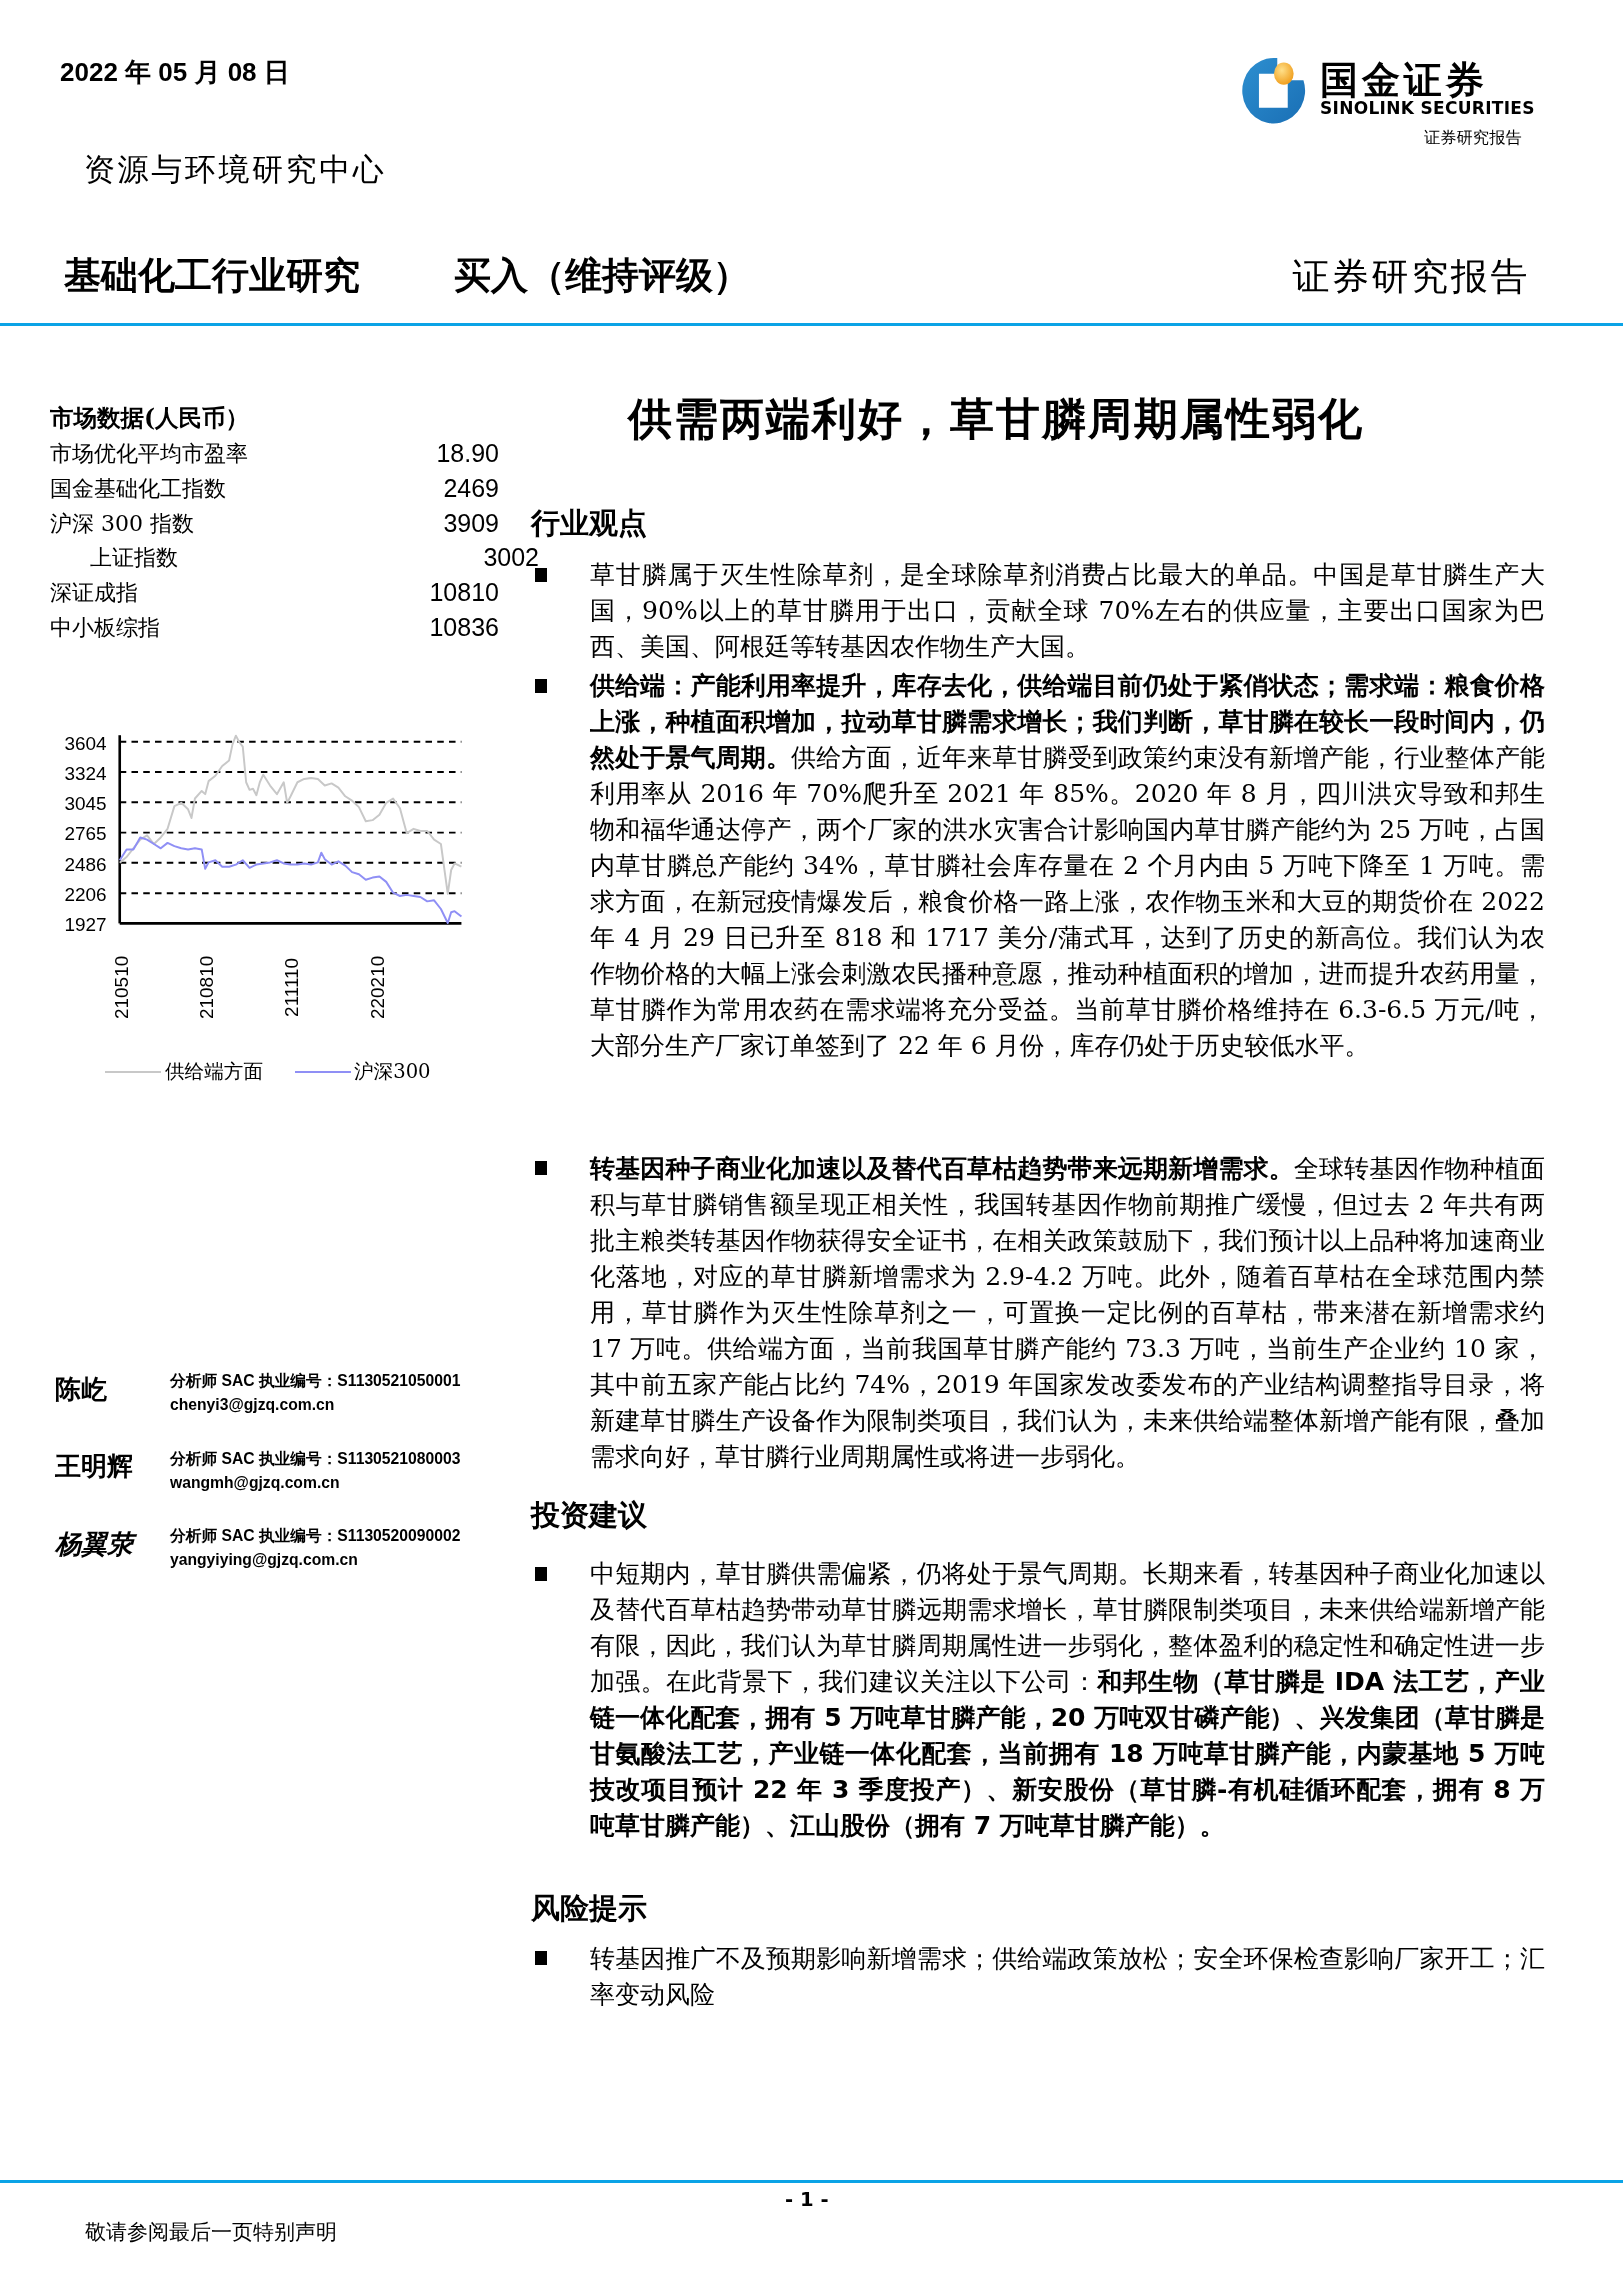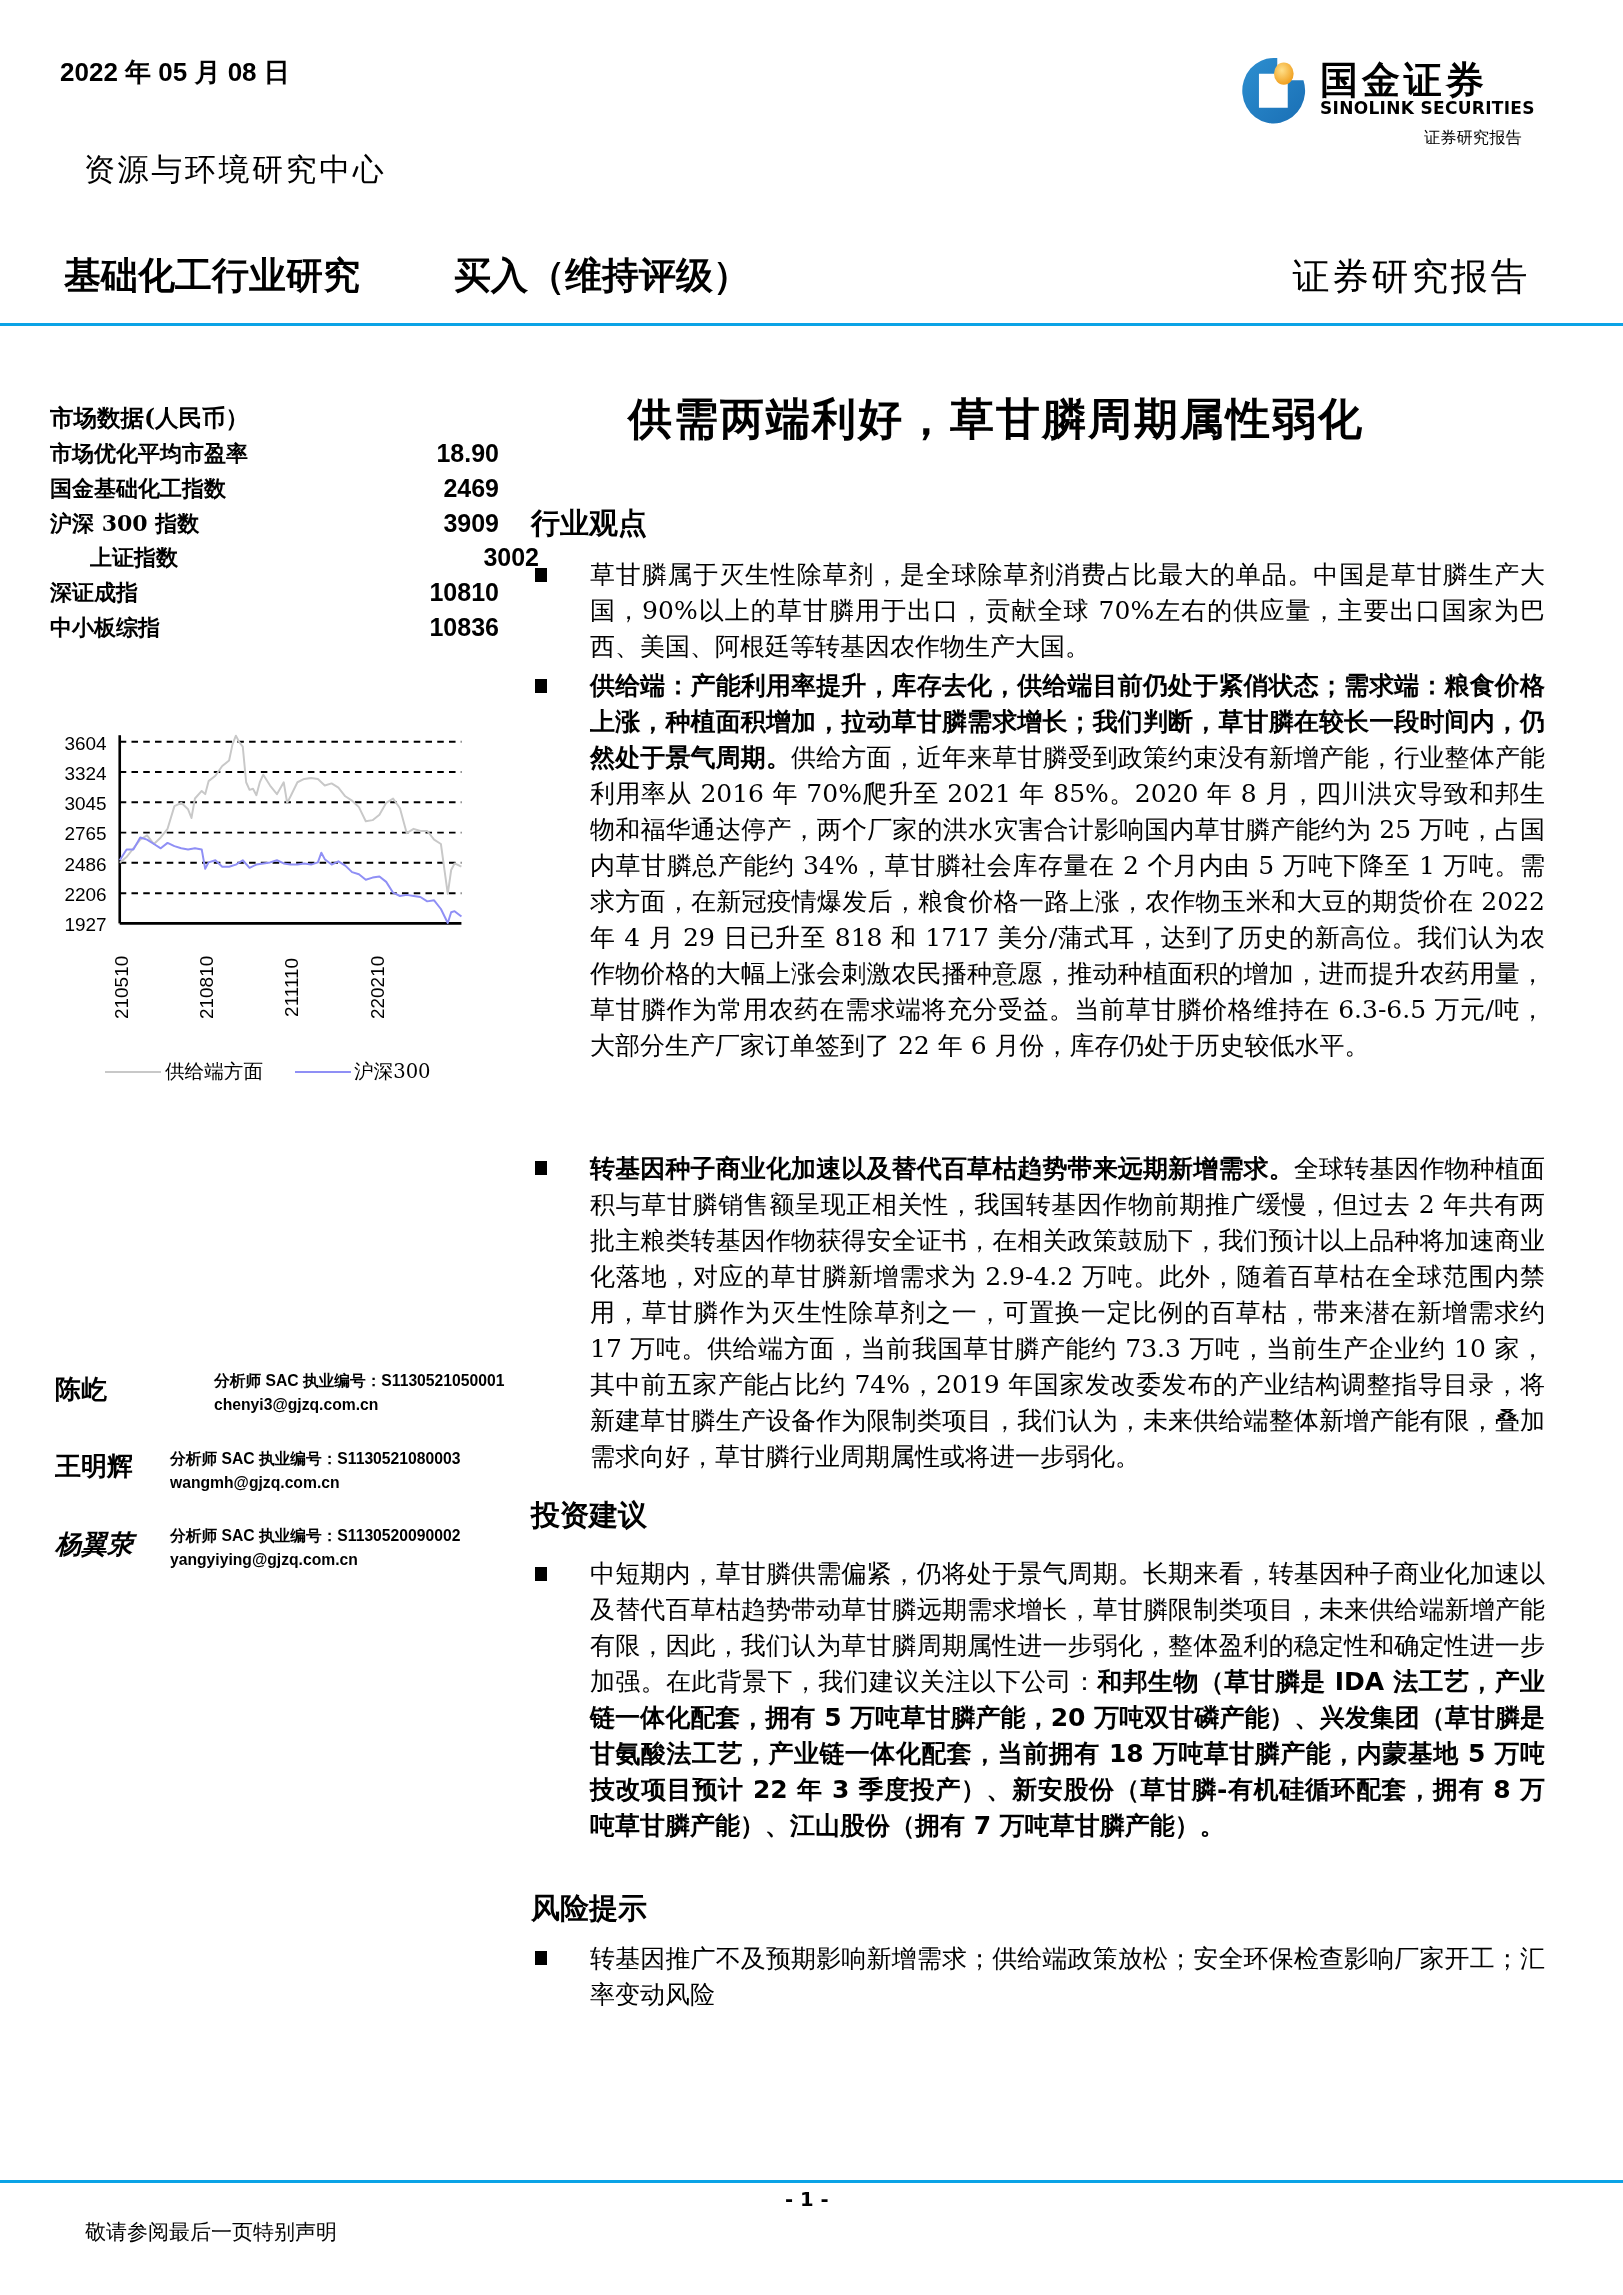--- a/index.html
+++ b/index.html
@@ -9,21 +9,21 @@
   .date{left:60px;top:55px;font-family:"Liberation Sans",sans-serif;font-weight:bold;font-size:26px;}
   .center{left:84px;top:149px;font-family:"DejaVu Serif",serif;font-size:31px;letter-spacing:2.6px;}
   .industry{left:64px;top:251px;font-weight:bold;font-size:37px;}
   .rating{left:454px;top:251px;font-weight:bold;font-size:37px;}
   .rtype{right:93px;top:252px;font-family:"DejaVu Serif",serif;font-size:37px;letter-spacing:2.6px;}
   .logo-cn{left:1320px;top:55px;font-weight:bold;font-size:38px;letter-spacing:3.9px;}
   .logo-en{left:1320px;top:98px;font-weight:bold;font-size:17px;letter-spacing:0.3px;}
   .logo-sub{left:1424px;top:127px;font-family:"DejaVu Serif",serif;font-size:16.3px;}
   .rule{left:0;width:1623px;height:3.3px;background:#0aa3e6;}
   .md-title{left:50px;top:402px;font-family:"DejaVu Serif",serif;font-weight:bold;font-size:23.5px;}
-  .md-row{left:50px;width:449px;height:34px;font-family:"DejaVu Serif",serif;font-size:22px;font-weight:bold;}
+  .md-row{left:50px;width:449px;height:34px;font-family:"DejaVu Serif",serif;font-size:22px;}
   .md-row .v{position:absolute;right:0;top:0;font-family:"Liberation Sans",sans-serif;font-size:25px;}
   .chart{left:39px;top:713px;width:445px;height:392px;}
   .analyst{left:55px;font-family:"DejaVu Serif",serif;font-weight:bold;font-size:26px;margin-top:12px;}
   .a-info{left:170px;font-weight:bold;font-size:15.7px;line-height:23.5px;font-family:"Liberation Sans",sans-serif;}
   .main-title{left:628px;top:390px;font-family:"DejaVu Serif",serif;font-weight:bold;font-size:44px;letter-spacing:2px;}
   .h2{left:531px;font-family:"DejaVu Serif",serif;font-weight:bold;font-size:29px;}
   .bullet-sq{width:11.8px;height:14.4px;background:#000;}
   .para{left:590px;width:955px;font-family:"DejaVu Serif",serif;font-size:25px;line-height:36px;text-align:justify;}
   .para b{font-family:"DejaVu Sans",sans-serif;font-weight:bold;}
   .pageno{left:785px;top:2188px;font-weight:bold;font-size:19.6px;}
@@ -97,21 +97,21 @@
 </div>
 <div class="abs" style="left:105px;top:1058px;width:366px;height:26px;">
   <span class="abs" style="left:0;top:13px;width:56px;height:2px;background:#c8c8c8;"></span>
   <span class="abs" style="left:60px;top:0;font-family:'DejaVu Serif',serif;font-size:19.6px;white-space:nowrap;">供给端方面</span>
   <span class="abs" style="left:190px;top:13px;width:56px;height:2px;background:#8f8ff5;"></span>
   <span class="abs" style="left:249px;top:0;font-family:'DejaVu Serif',serif;font-size:19.6px;white-space:nowrap;">沪深300</span>
 </div>
 
 <div id="analysts">
     <div class="abs analyst" style="top: 1360px;">陈屹</div>
-    <div class="abs a-info" style="top: 1369px; margin-left: 44px;">
+    <div class="abs a-info" style="top: 1369px;">
       <div>分析师 SAC 执业编号：S1130521050001</div>
       <div>chenyi3@gjzq.com.cn</div>
     </div>
     <div class="abs analyst" style="top: 1437px;">王明辉</div>
     <div class="abs a-info" style="top: 1447px;">
       <div>分析师 SAC 执业编号：S1130521080003</div>
       <div>wangmh@gjzq.com.cn</div>
     </div>
     <div class="abs analyst" style="top: 1515px; font-style: italic;">杨翼荥</div>
     <div class="abs a-info" style="top: 1524px;">

